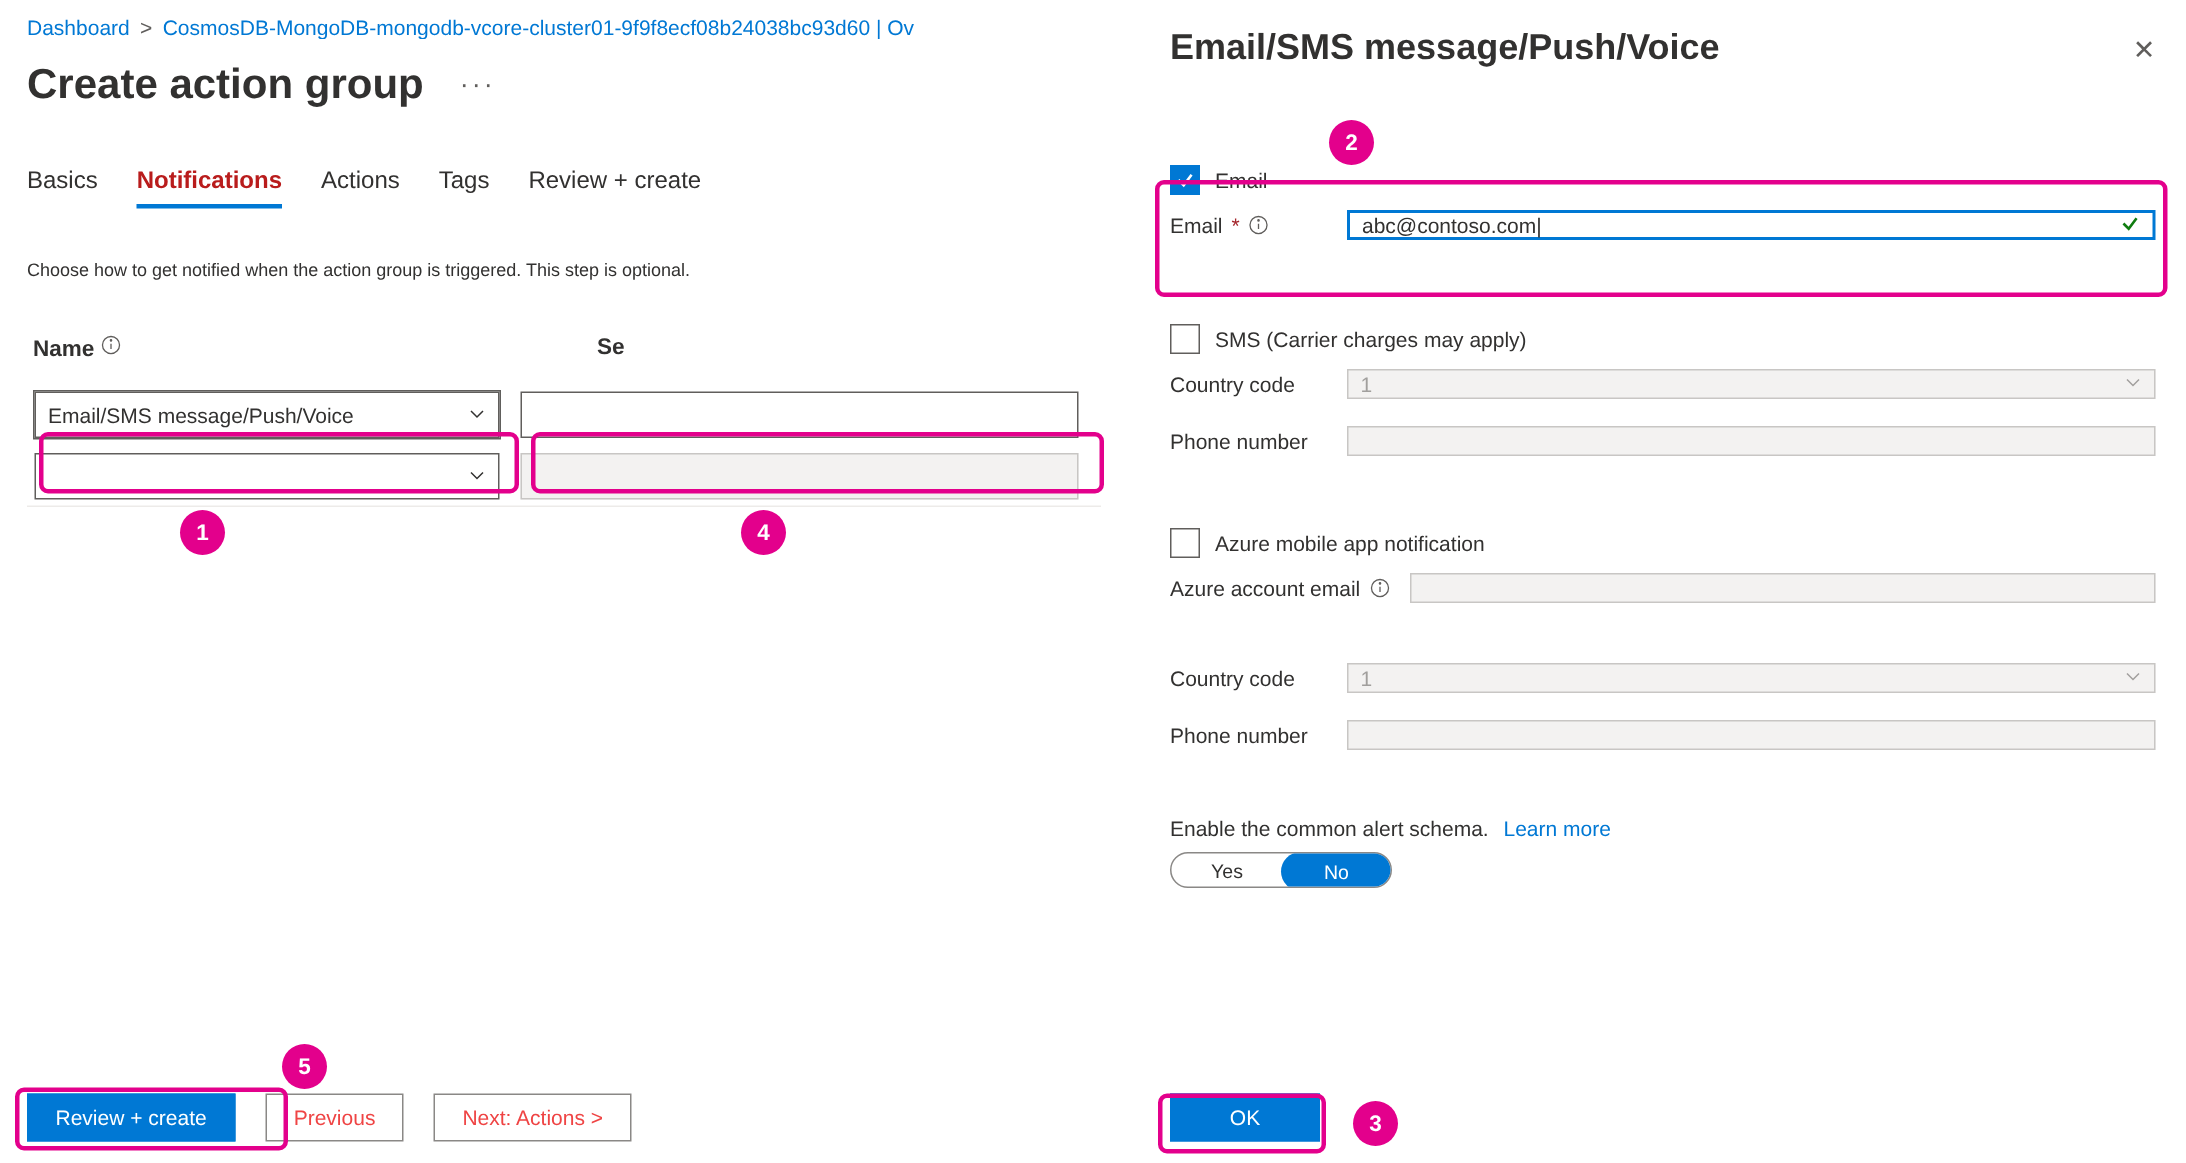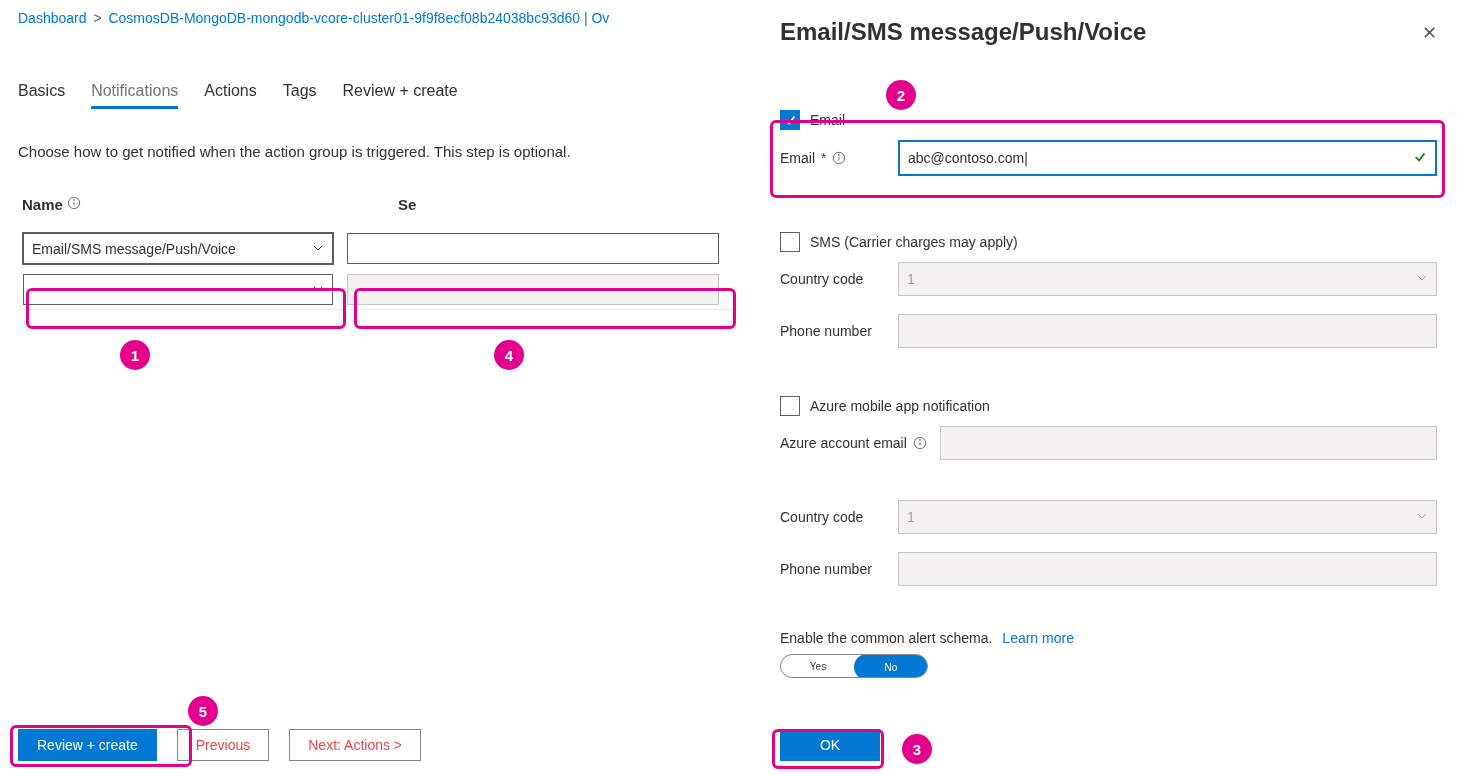--- a/index.html
+++ b/index.html
@@ -6,24 +6,24 @@
   body { background: #fff; width: 1457px; height: 775px; position: relative; overflow: hidden; font-size: 14px; color: #323130; }
 
   
   .page-left { position: absolute; left: 0; top: 0; width: 752px; height: 775px; padding: 10px 18px 18px; }
   .breadcrumb { font-size: 14px; color: #323130; white-space: nowrap; overflow: hidden; }
   .breadcrumb a { color: #0078d4; text-decoration: none; }
   .breadcrumb .sep { color: #605e5c; padding: 0 3px; }
   .title-row { margin-top: 14px; display: flex; align-items: center; }
   .title-row h1 { font-size: 28px; font-weight: 600; color: #323130; }
   .title-row .more { margin-left: 24px; font-size: 18px; color: #605e5c; letter-spacing: 2px; }
-  .tabs { margin-top: 56px; display: flex; gap: 26px; border-bottom: 0; }
+  .tabs { margin-top: 40px; display: flex; gap: 26px; border-bottom: 0; }
   .tab { padding-bottom: 6px; font-size: 16px; color: #323130; cursor: pointer; }
-  .tab.active { color: #737373; border-bottom: 3px solid #0078d4; font-weight: 400; }
-  .intro { margin-top: 34px; font-size: 15px; }
+  .tab.active { color: #b91c1c; border-bottom: 3px solid #0078d4; font-weight: 700; }
+  .intro { margin-top: 34px; font-size: 12px; }
   .form-table { margin-top: 36px; }
   .form-headers { display: flex; font-weight: 600; font-size: 15px; }
   .col-type { width: 324px; padding-left: 12px; }
   .col-name { width: 380px; padding-left: 4px; }
   .col-sel { width: 40px; }
   .form-row { display: flex; margin-top: 20px; align-items: center; }
   .select-box, .input-box { height: 31px; border: 1px solid #605e5c; background: #fff; display: flex; align-items: center; padding: 0 8px; position: relative; }
   .select-box.filled { border: 1px solid #605e5c; outline: 1px solid #605e5c; }
   .select-box .chev { margin-left: auto; }
   .select-box.disabled, .input-box.disabled { background: #f3f2f1; border: 1px solid #c8c6c4; }
@@ -49,30 +49,30 @@
   .section { margin-top: 28px; }
   .check-row { display: flex; align-items: center; gap: 10px; }
   .checkbox { width: 20px; height: 20px; border: 1px solid #605e5c; display: inline-flex; align-items: center; justify-content: center; }
   .checkbox.checked { background: #0078d4; border-color: #0078d4; }
   .checkbox.checked svg { width: 14px; height: 14px; stroke: #fff; stroke-width: 2; fill: none; }
   .checkbox svg { display: none; }
   .checkbox.checked svg { display: block; }
   .field-row { display: flex; align-items: center; margin-top: 10px; }
   .field-label { width: 118px; font-size: 14px; display: flex; align-items: center; gap: 6px; }
   .req { color: #a4262c; }
-  .field-input { flex: 1; height: 20px; border: 1px solid #605e5c; padding: 16px 8px; display: flex; align-items: center; position: relative; }
+  .field-input { flex: 1; height: 20px; border: 1px solid #605e5c; padding: 0 8px; display: flex; align-items: center; position: relative; }
   .field-input.focused { border: 2px solid #0078d4; }
   .field-input.disabled { background: #f3f2f1; border: 1px solid #c8c6c4; color: #a19f9d; }
   .valid-icon { position:absolute; right:8px; }
   .valid-icon svg{ width:14px; height:14px; stroke:#107c10; fill:none; stroke-width:2;}
   .cursor-caret::after { content:"|"; color:#323130; animation: none;}
 
   .toggle-row { margin-top: 28px; }
   .pill-toggle { margin-top: 8px; display: inline-flex; border: 1px solid #8a8886; border-radius: 14px; overflow: hidden; height: 24px; }
-  .pill-opt { width: 74px; display:flex; align-items:center; justify-content:center; font-size:10px;text-align:center; }
+  .pill-opt { width: 74px; display:flex; align-items:center; justify-content:center; font-size:13px;text-align:center; }
   .pill-opt.selected { background:#0078d4; color:#fff; border-radius: 14px; margin:-1px; height:26px;}
   .learn-link { color:#0078d4; text-decoration:none; margin-left:6px;}
 
   .panel-footer { position: absolute; left: 20px; bottom: 14px; }
 
   
   .callout-box { position: absolute; border: 3px solid #e3008c; border-radius: 6px; pointer-events: none; }
   .callout-num { position: absolute; width: 30px; height: 30px; border-radius: 50%; background: #e3008c; color: #fff; display: flex; align-items: center; justify-content: center; font-weight: 600; font-size: 15px; pointer-events:none;}
   
 
@@ -81,20 +81,24 @@
 </head>
 <body>
 
 <div class="page-left">
   <div class="breadcrumb">
     <a href="#">Dashboard</a>
     <span class="sep">&gt;</span>
     <a href="#">CosmosDB-MongoDB-mongodb-vcore-cluster01-9f9f8ecf08b24038bc93d60 | Ov</a>
   </div>
 
+  <div class="title-row">
+    <h1>Create action group</h1>
+    <span class="more">···</span>
+  </div>
 
   <div class="tabs">
     <div class="tab">Basics</div>
     <div class="tab active">Notifications</div>
     <div class="tab">Actions</div>
     <div class="tab">Tags</div>
     <div class="tab">Review + create</div>
   </div>
 
   <div class="intro">Choose how to get notified when the action group is triggered. This step is optional.</div>

